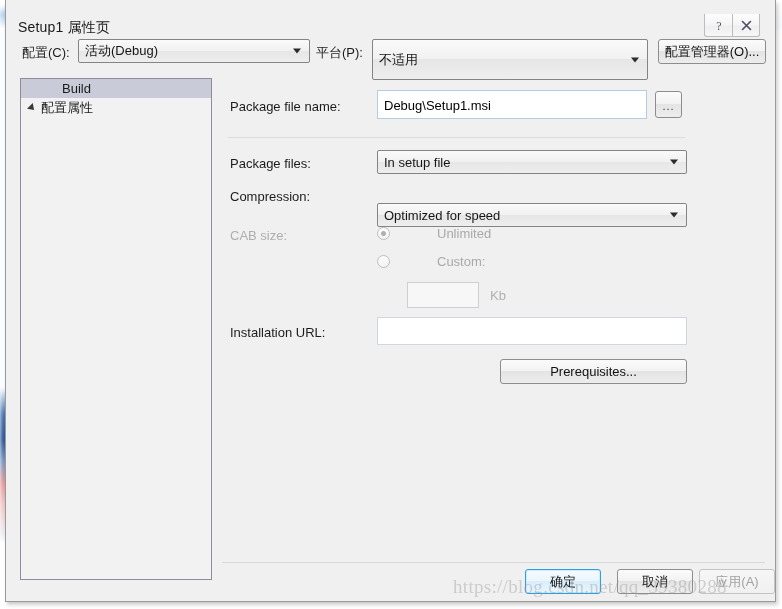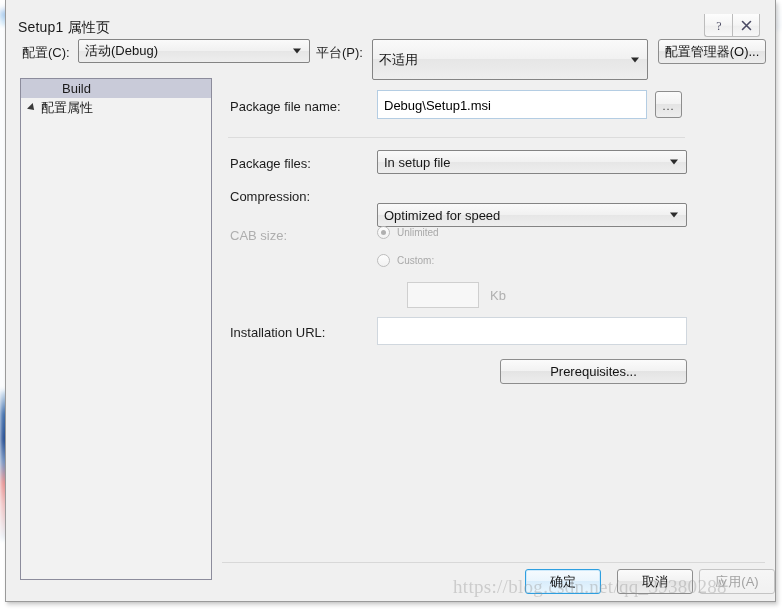--- a/index.html
+++ b/index.html
@@ -213,21 +213,21 @@
   .radio {
     width: 13px; height: 13px; border-radius: 50%;
     border: 1px solid #bdbdbd;
     background: linear-gradient(180deg, #fdfdfd, #f2f2f2);
     position: relative; margin-right: 7px; flex: none;
   }
   .radio.checked::after {
     content: ""; position: absolute; left: 3px; top: 3px;
     width: 5px; height: 5px; border-radius: 50%; background: #b0b0b0;
   }
-  .radio-label { font-size: 10px; color: #a9a9a9; white-space: nowrap; }
+  .radio-label { font-size: 13px; color: #a9a9a9; white-space: nowrap; margin-left: 40px; }
   #rad-unlimited { left: 149px; top: 148px; }
   #rad-custom { left: 149px; top: 176px; }
 
   #txt-cab { left: 179px; top: 204px; width: 72px; height: 26px; }
   #lbl-kb { left: 262px; top: 210px; color: #b0b0b0; }
 
   #lbl-url { left: 2px; top: 247px; }
   #txt-url { left: 149px; top: 239px; width: 310px; height: 28px; }
 
   #btn-prereq { position: absolute; left: 272px; top: 281px; width: 187px; height: 25px; }

